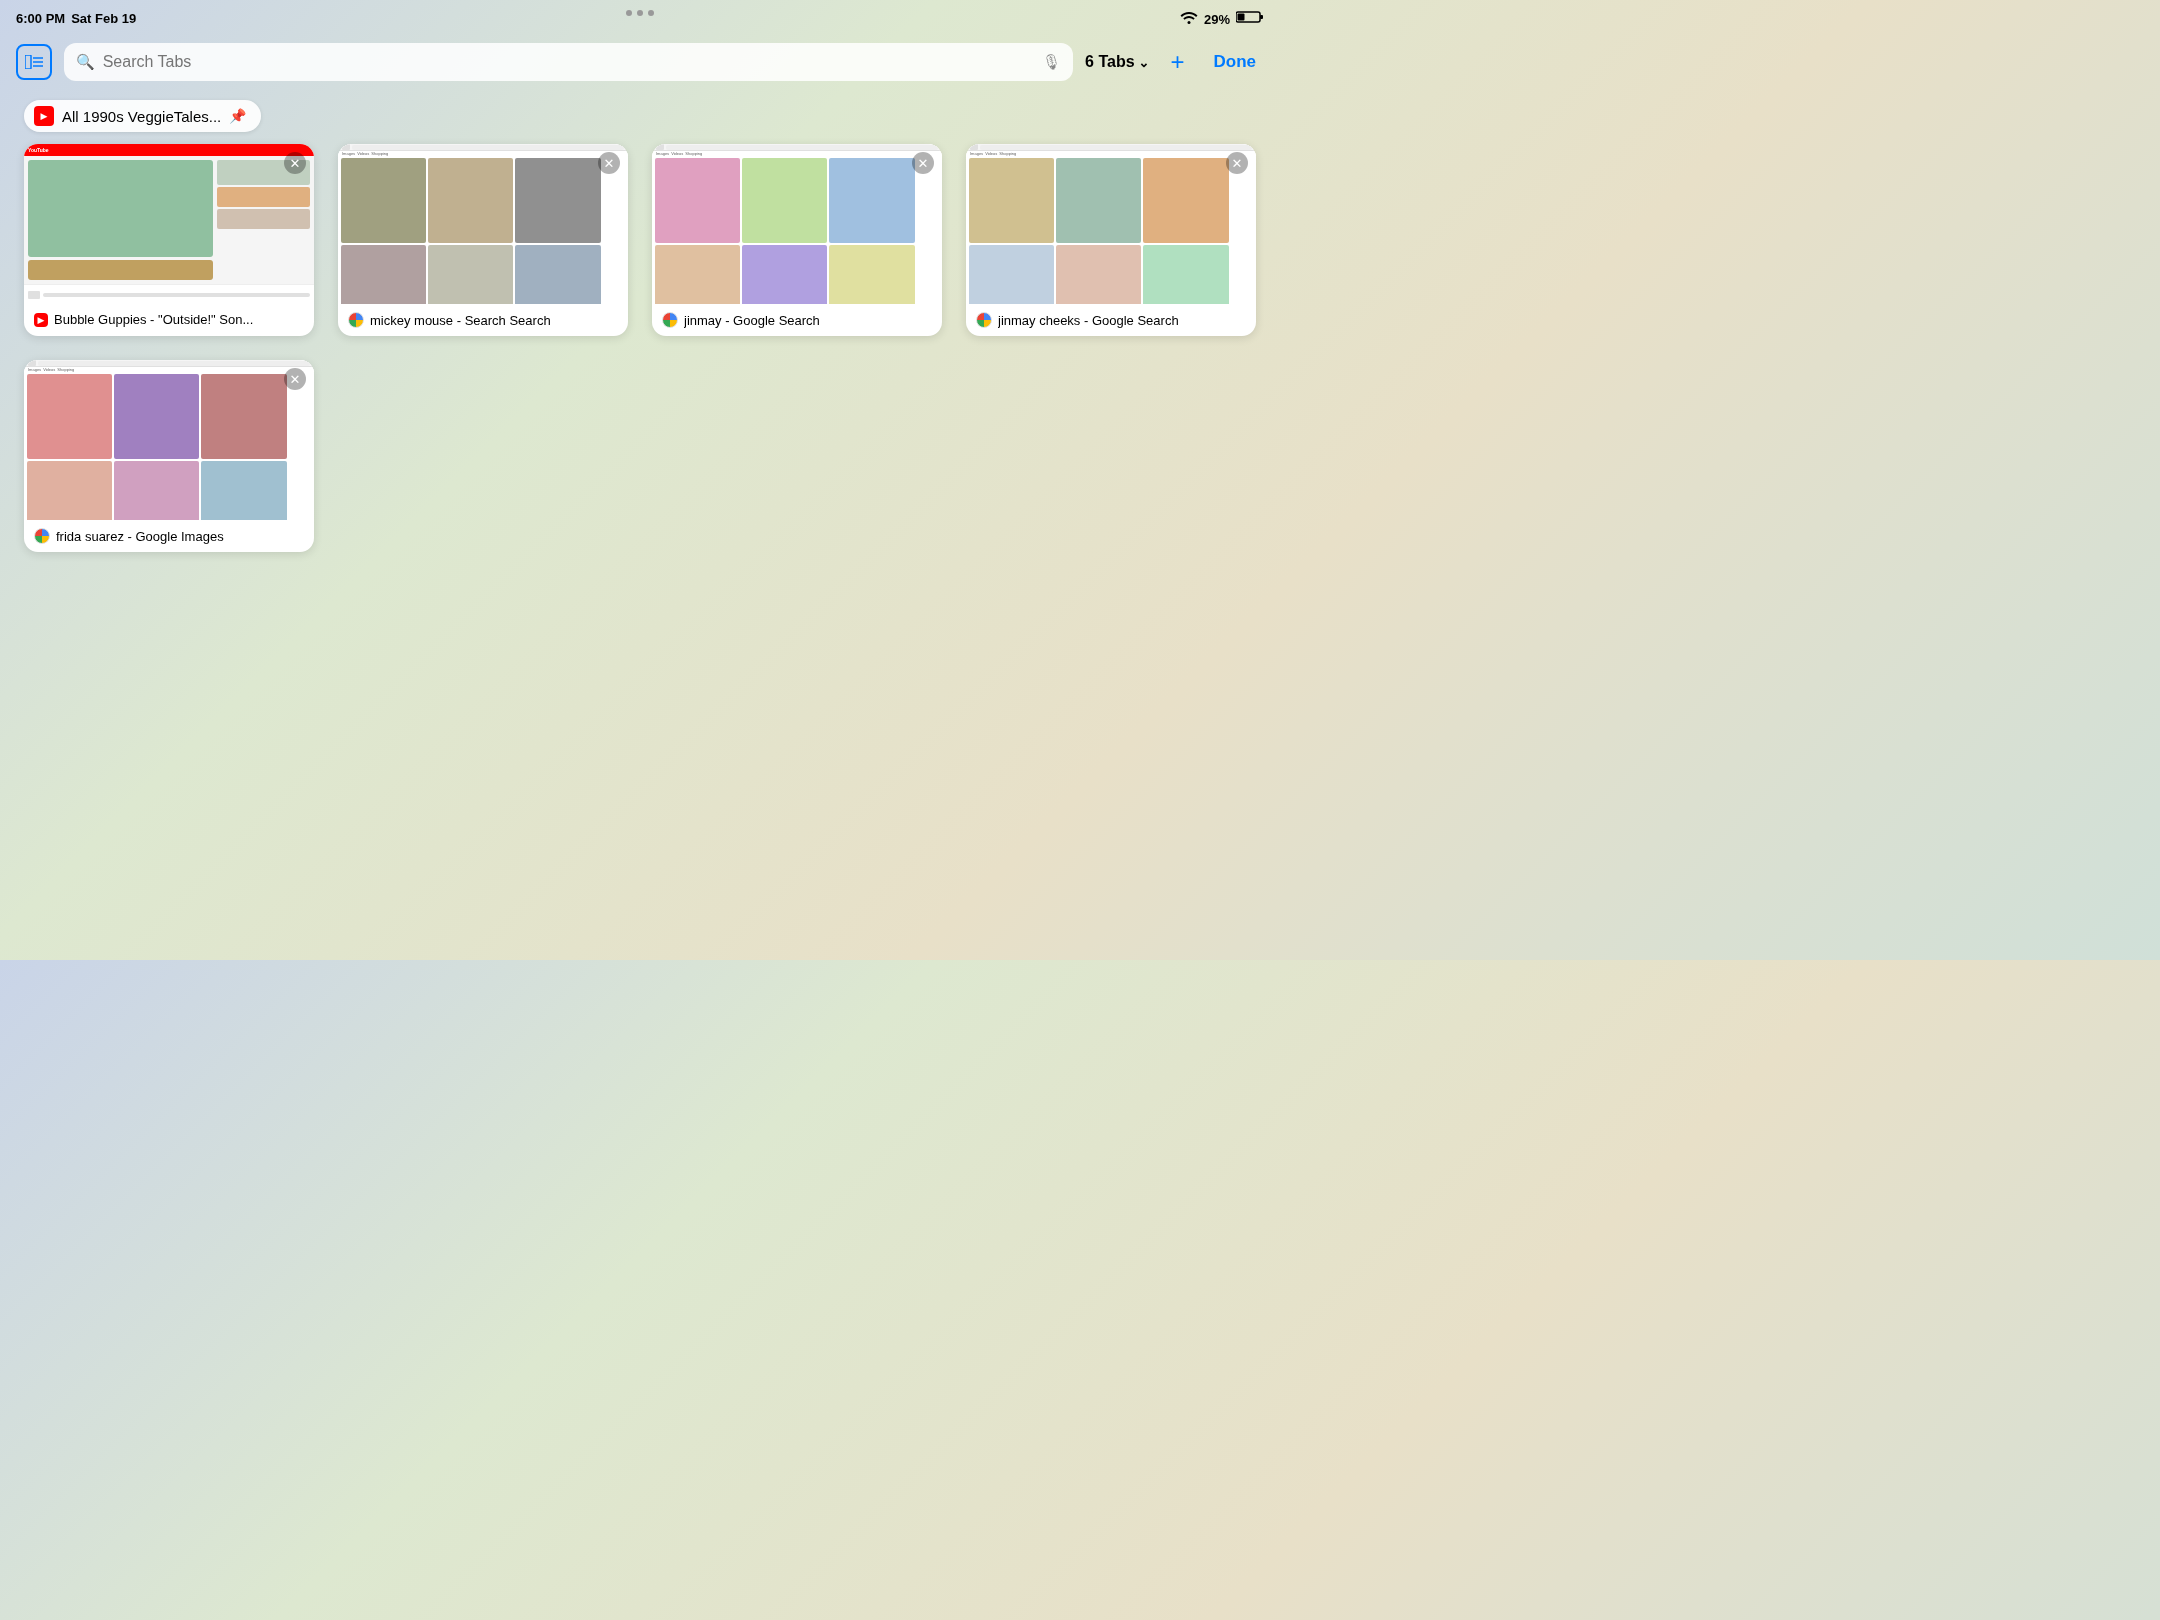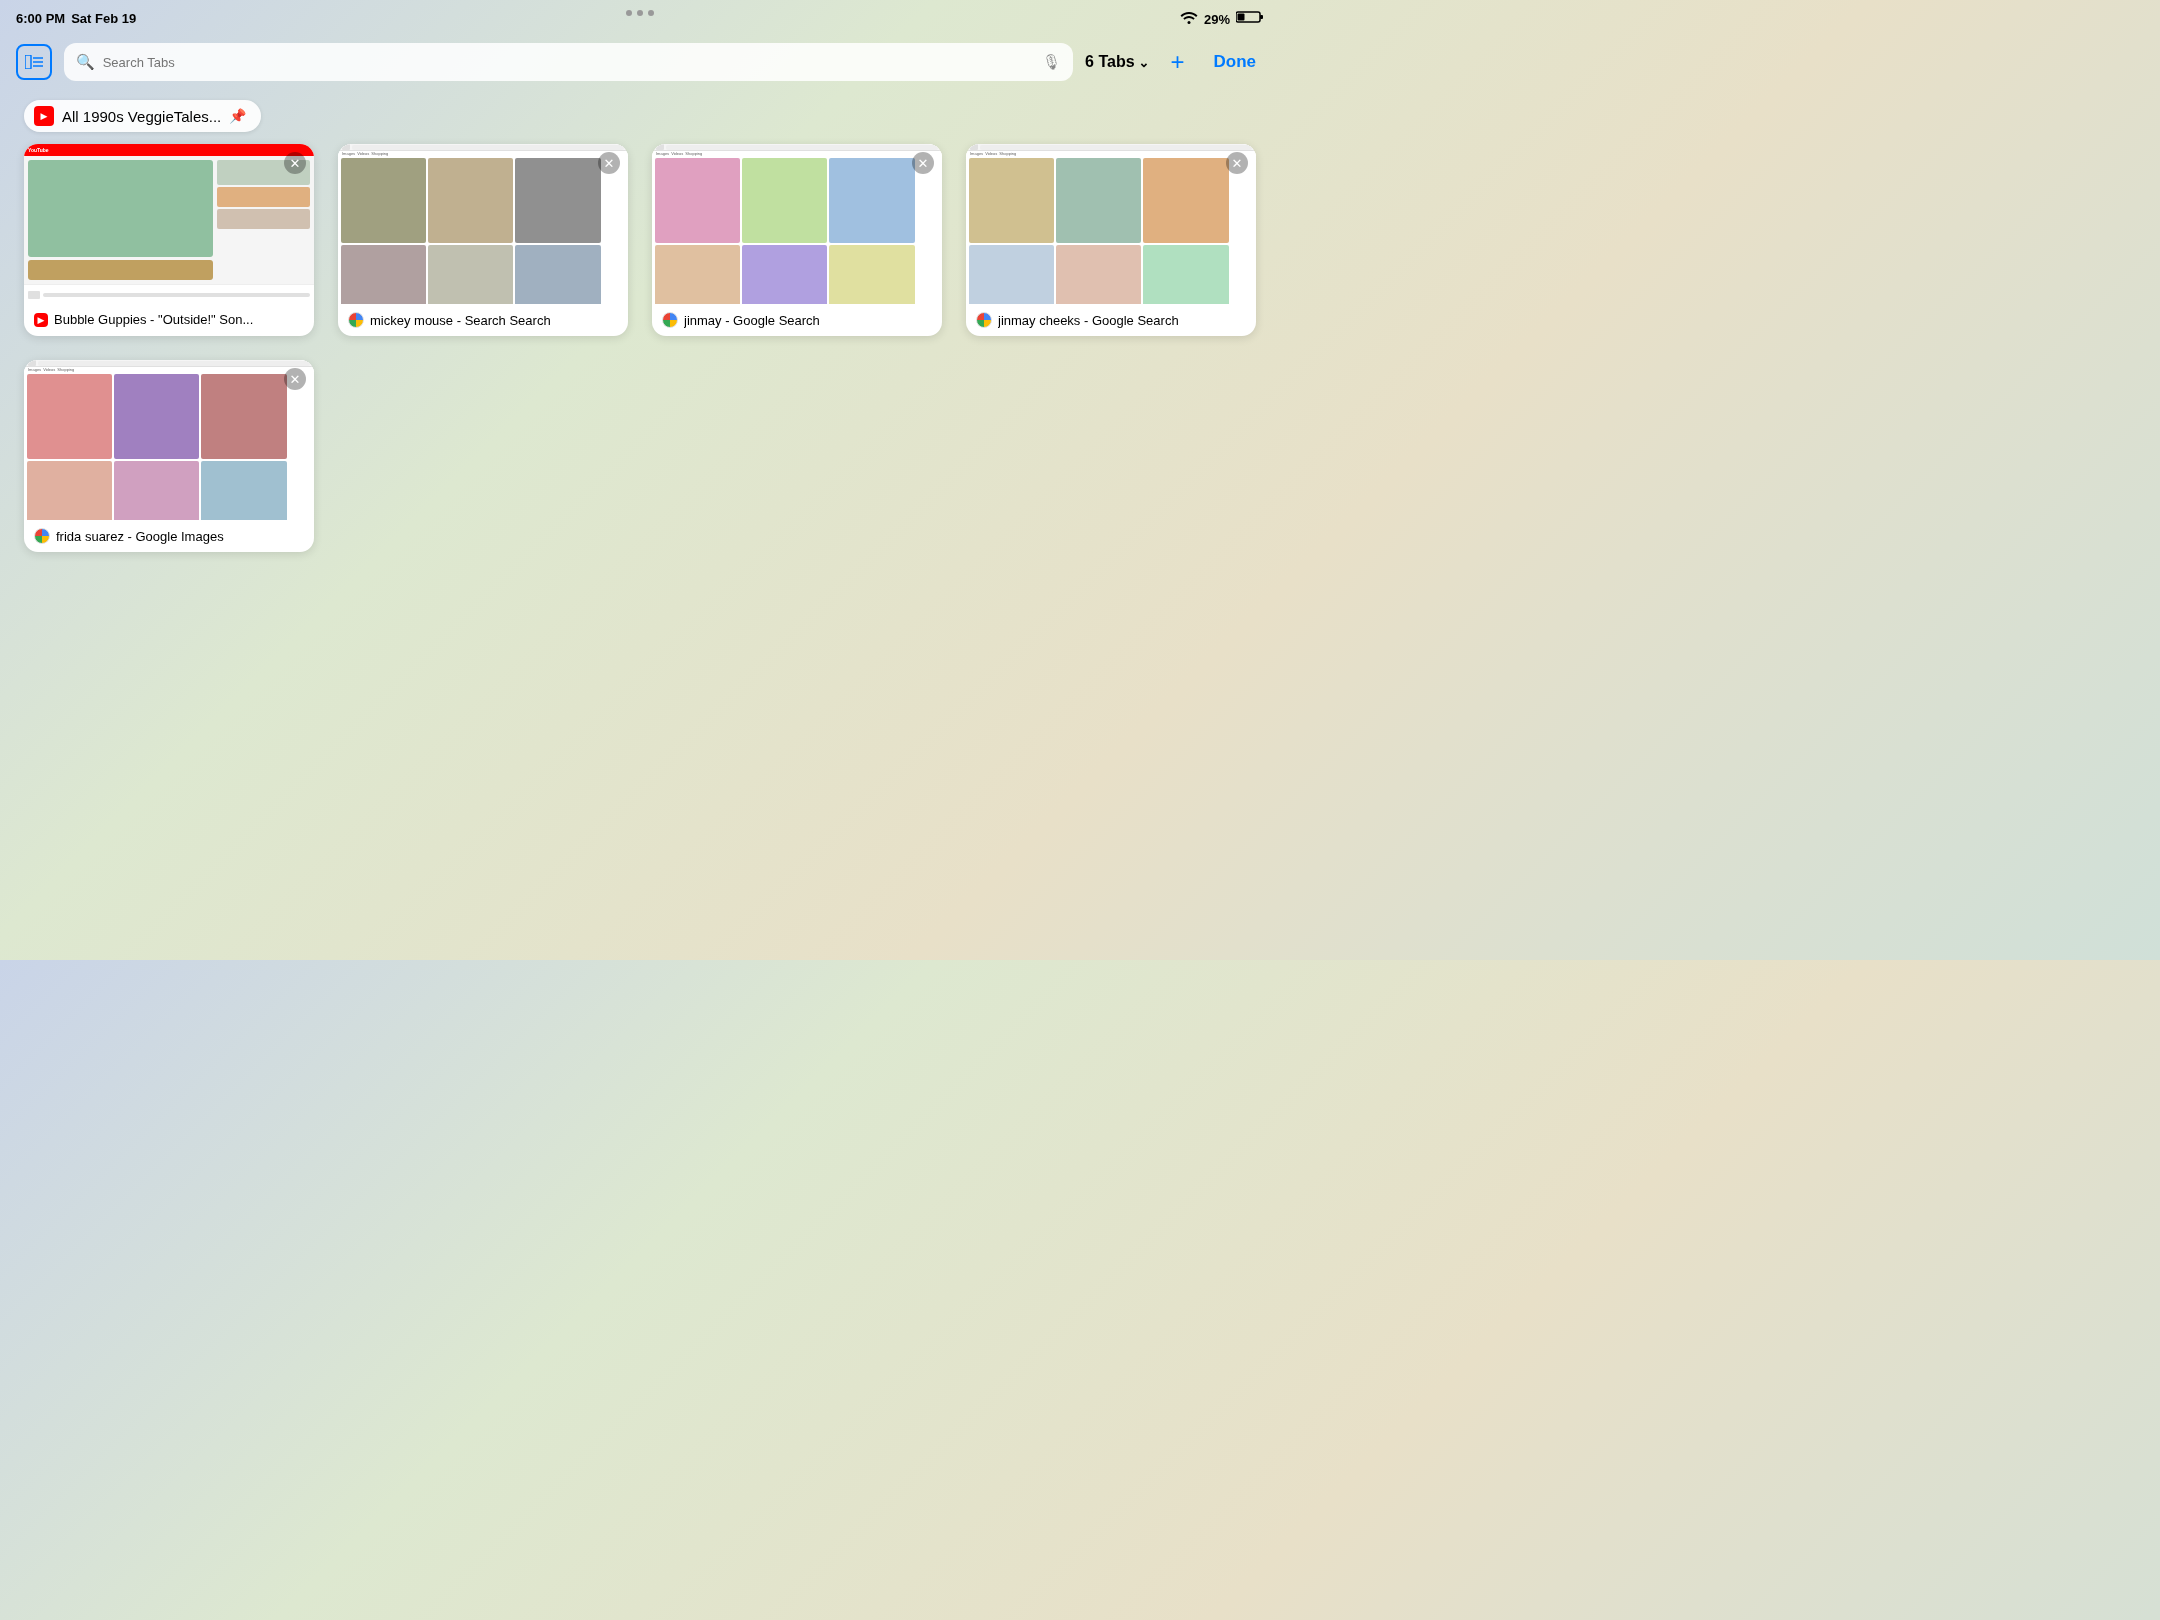--- a/index.html
+++ b/index.html
@@ -59,21 +59,21 @@
       align-items: center;
       padding: 0 12px;
       gap: 8px;
       border: none;
     }
 
     .search-bar input {
       border: none;
       background: transparent;
       outline: none;
-      font-size: 13px;
+      font-size: 16px;
       color: #404040;
       flex: 1;
       font-family: inherit;
     }
 
     .search-icon-wrap {
       color: #888;
       font-size: 15px;
     }
 

